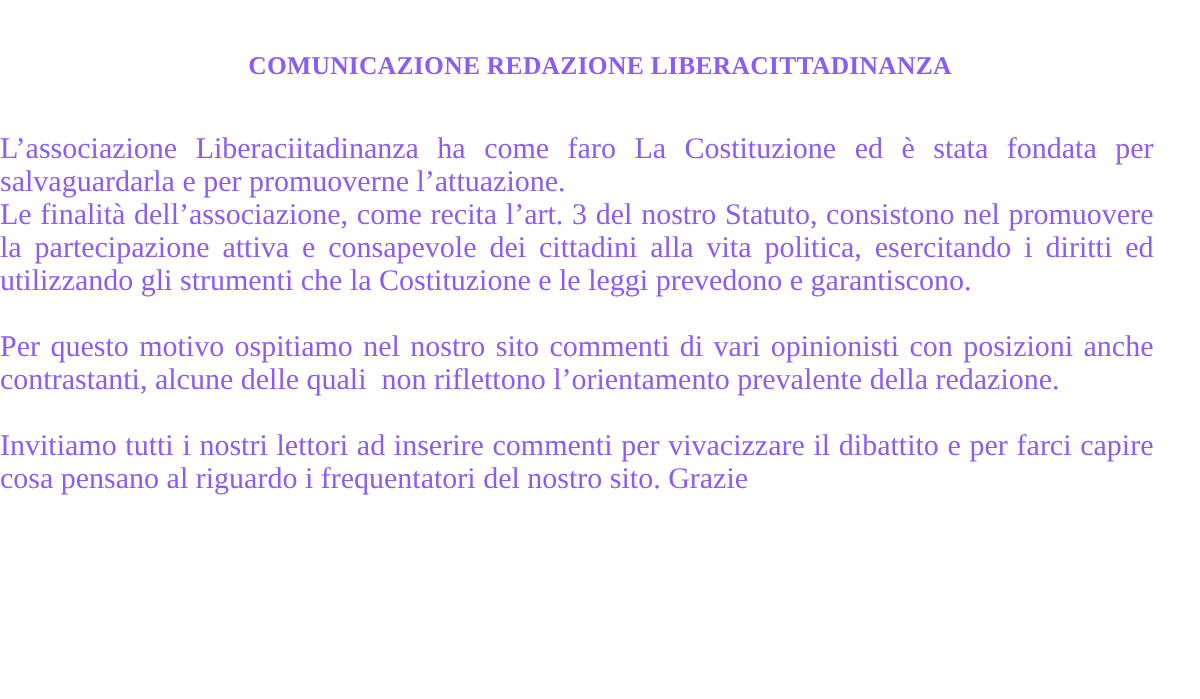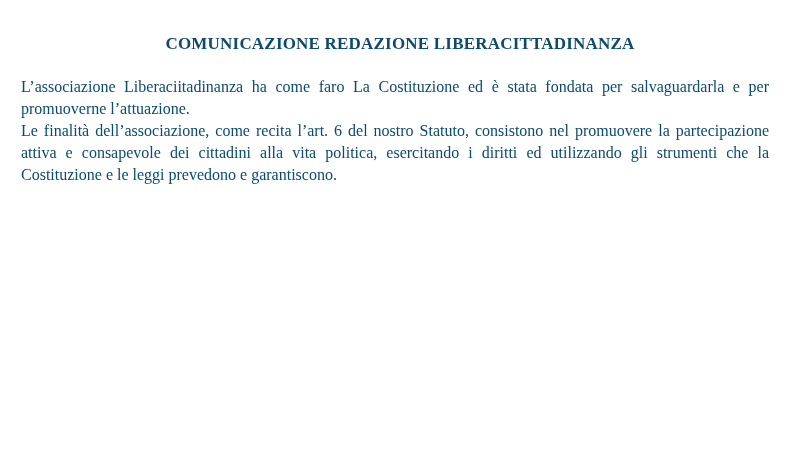--- a/index.html
+++ b/index.html
@@ -5,53 +5,54 @@
   html, body {
     margin: 0;
     padding: 0;
     background: #ffffff;
   }
   .page {
     position: relative;
     width: 800px;
     height: 466px;
     background: #ffffff;
-    color: #0c4a6e;
+    color: #8b5cf6;
     font-family: "Liberation Serif", "DejaVu Serif", serif;
     box-sizing: border-box;
     padding-top: 33px;
     overflow: hidden;
   }
   .doc-title {
     margin: 0;
     font-size: 17px;
     line-height: 22px;
     font-weight: bold;
     text-align: center;
     letter-spacing: 0.2px;
   }
   .content {
-    margin-top: 21px;
-    padding-left: 21px;
+    margin-top: 33px;
     padding-right: 31px;
-    font-size: 16px;
+    font-size: 20px;
     line-height: 22px;
   }
   .content p {
     margin: 0;
     text-align: justify;
     white-space: pre-wrap;
   }
   .content p.gap {
     margin-top: 22px;
   }
 </style>
 </head>
 <body>
 
 <div class="page">
   <h1 class="doc-title">COMUNICAZIONE REDAZIONE LIBERACITTADINANZA</h1>
 
   <div class="content">
     <p>L’associazione Liberaciitadinanza ha come faro La Costituzione ed è stata fondata per salvaguardarla e per promuoverne l’attuazione.</p>
-    <p>Le finalità dell’associazione, come recita l’art. 6 del nostro Statuto, consistono nel promuovere la partecipazione attiva e consapevole dei cittadini alla vita politica, esercitando i diritti ed utilizzando gli strumenti che la Costituzione e le leggi prevedono e garantiscono.</p>
+    <p>Le finalità dell’associazione, come recita l’art. 3 del nostro Statuto, consistono nel promuovere la partecipazione attiva e consapevole dei cittadini alla vita politica, esercitando i diritti ed utilizzando gli strumenti che la Costituzione e le leggi prevedono e garantiscono.</p>
+    <p class="gap">Per questo motivo ospitiamo nel nostro sito commenti di vari opinionisti con posizioni anche contrastanti, alcune delle quali  non riflettono l’orientamento prevalente della redazione.</p>
+    <p class="gap">Invitiamo tutti i nostri lettori ad inserire commenti per vivacizzare il dibattito e per farci capire cosa pensano al riguardo i frequentatori del nostro sito. Grazie</p>
   </div>
 </div>
 
 </body></html>

